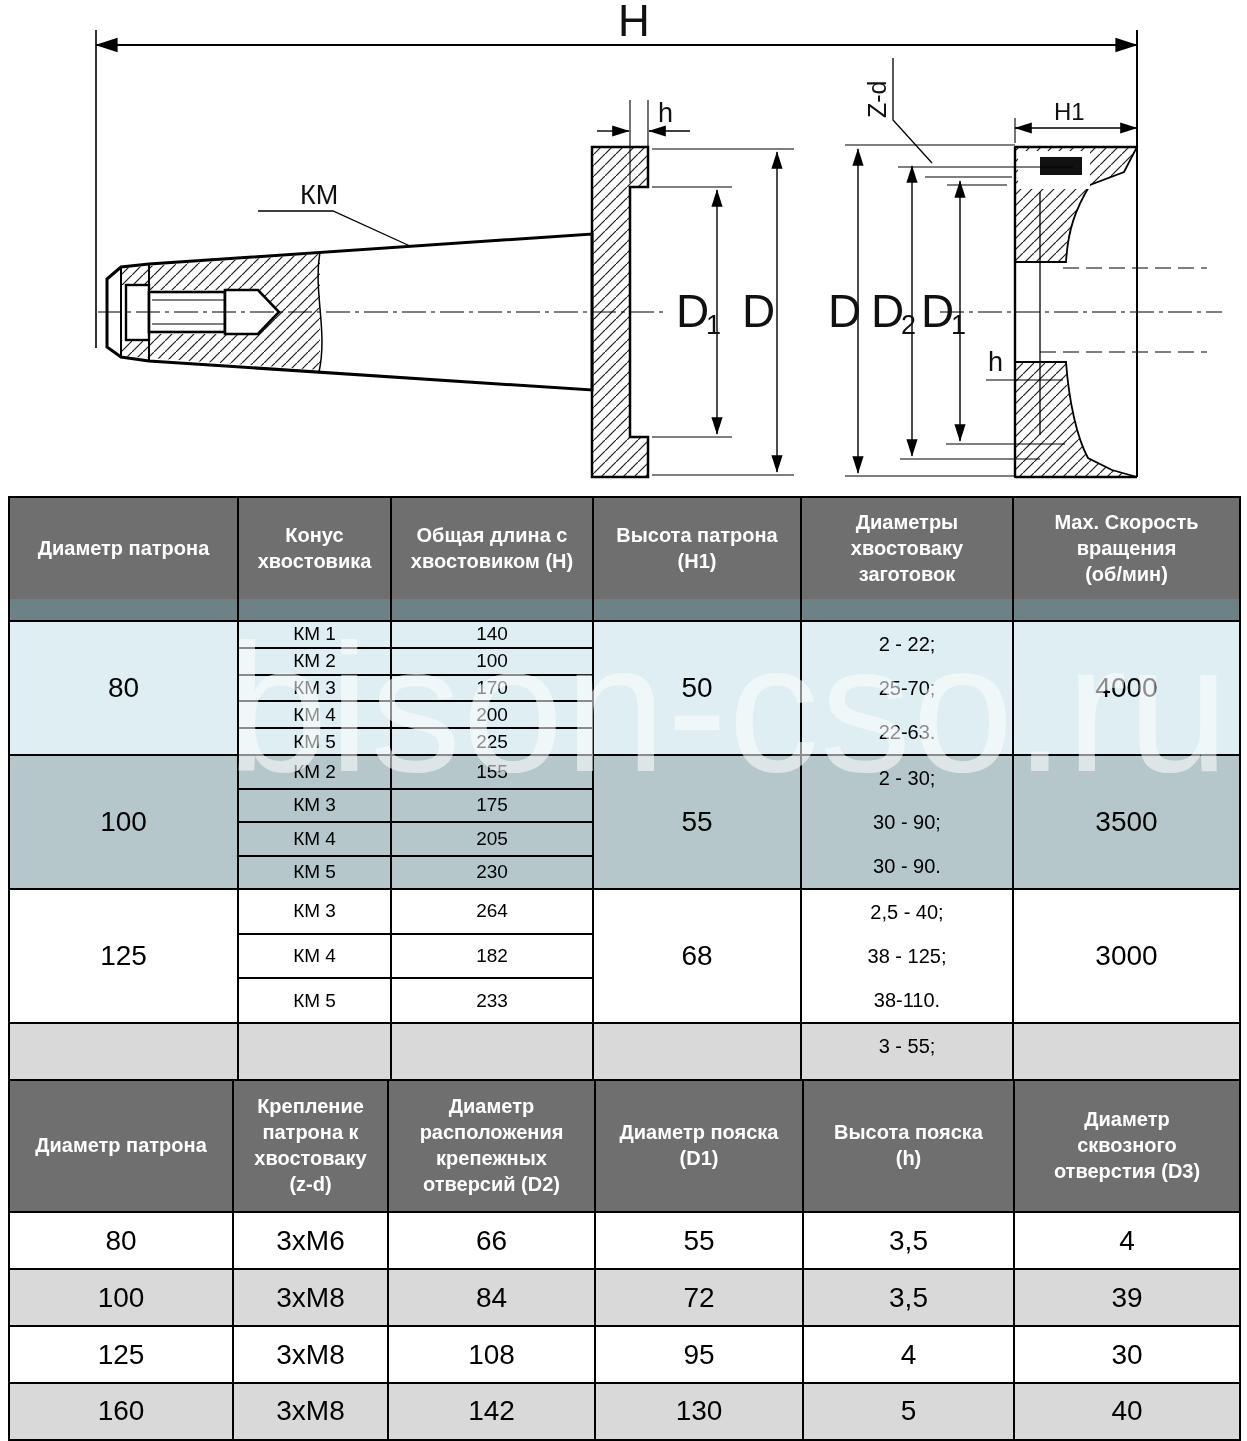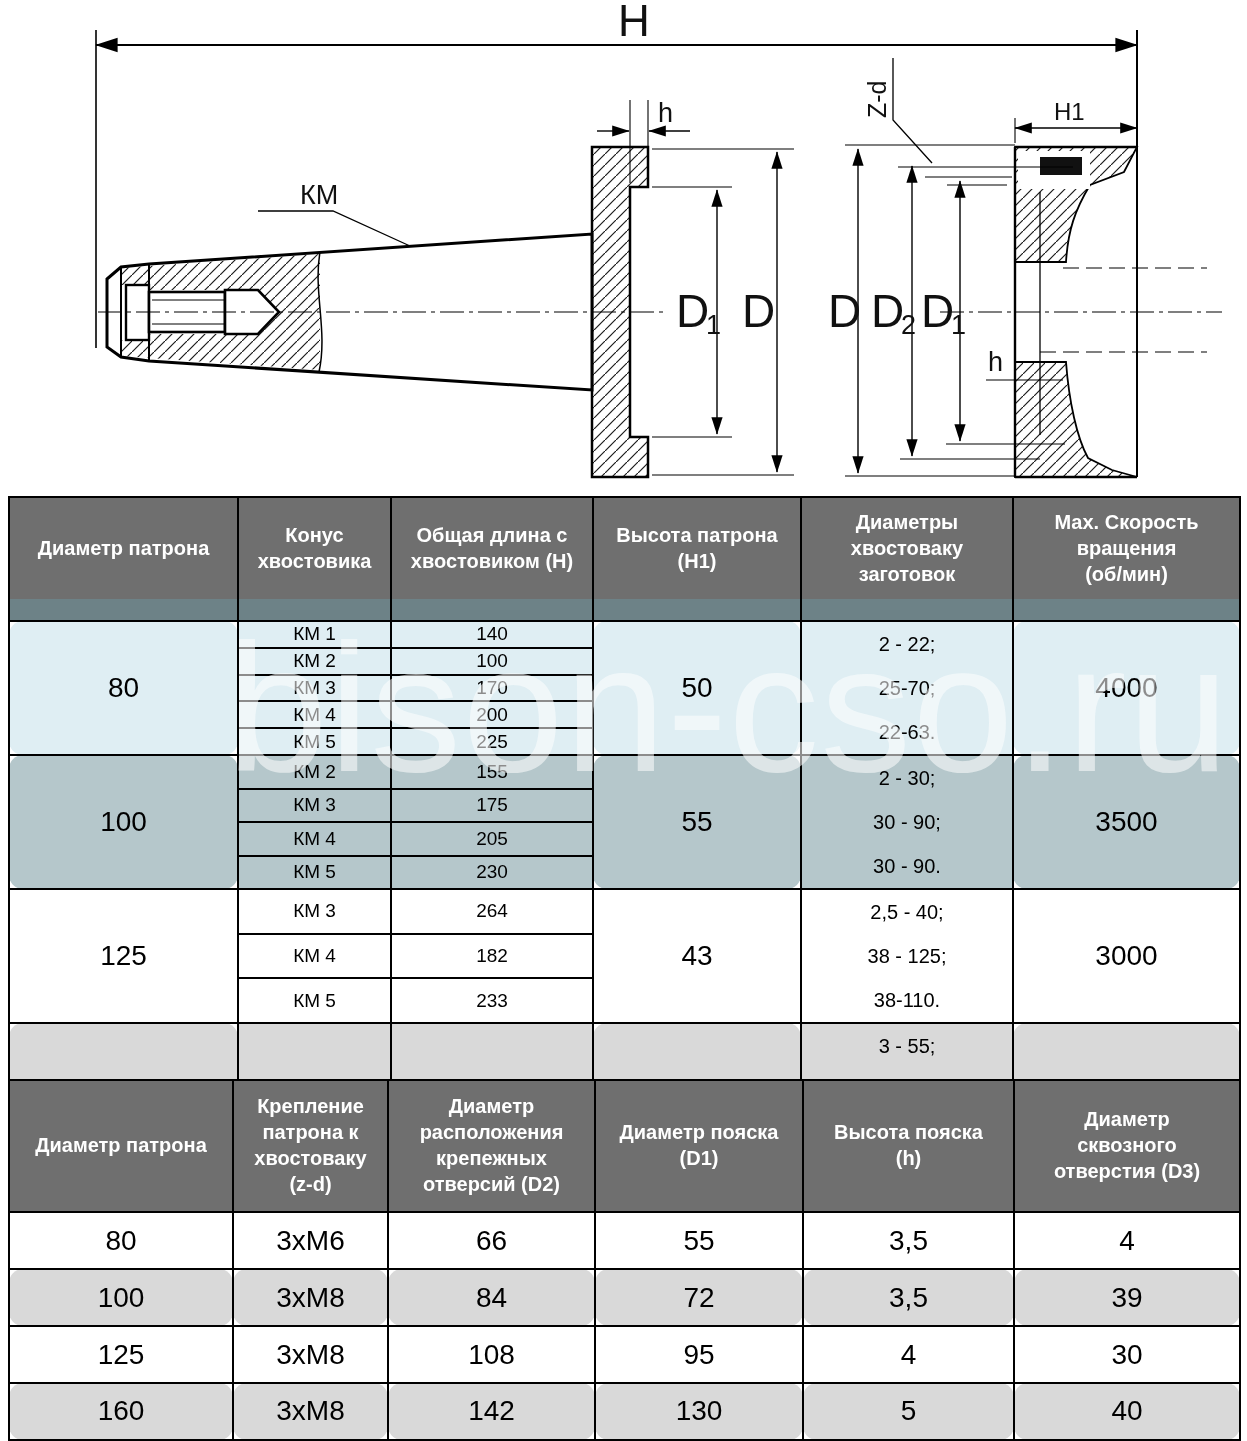--- a/index.html
+++ b/index.html
@@ -13,21 +13,21 @@
   #t2{top:1079px;}
   th{font-size:20px;font-weight:bold;color:#fff;line-height:1.3;white-space:pre-line;
      background:linear-gradient(to bottom,#6f6f6f calc(100% - 21px),#6d8287 calc(100% - 21px));
      padding-bottom:23px;}
   #t2 th{background:#6f6f6f;padding-bottom:2px;}
   #t1 thead tr{height:124px;}
   #t2 thead tr{height:132px;}
   tr.s26{height:26px;} tr.s29{height:29px;} tr.s39{height:39px;} tr.s80{height:80px;}
   #t2 tbody tr{height:57px;}
   .km{font-size:19px;}
-  .big{font-size:28px;border-radius:14px;}
+  .big{font-size:28px;}
   .rng{font-size:20px;line-height:44px;}
   td.tt{border-top-width:1px;}
   tr.last td{border-bottom-width:3px;}
   .g0{background:#dfeef3;} .g1{background:#b5c7cb;} .g2{background:#ffffff;} .g3{background:#d9d9d9;}
   #t2 tr.alt td{background:#d9d9d9;}
 
   #wm{position:absolute;left:30px;top:583px;width:1200px;height:250px;z-index:5;
       font-size:182px;line-height:250px;text-align:right;color:#ffffff;opacity:0.55;
       letter-spacing:1px;pointer-events:none;white-space:nowrap;}
 </style>
@@ -212,21 +212,21 @@
       </tr>
       <tr class="s29">
         <td class="km g1 tt">КМ 5</td>
         <td class="km g1 tt">230</td>
       </tr>
 
       <tr class="s39">
         <td class="big g2" rowspan="3">125</td>
         <td class="km g2">КМ 3</td>
         <td class="km g2">264</td>
-        <td class="big g2" rowspan="3">43</td>
+        <td class="big g2" rowspan="3">68</td>
         <td class="rng g2" rowspan="3">
           <div>2,5 - 40;</div>
           <div>38 - 125;</div>
           <div>38-110.</div>
         </td>
         <td class="big g2" rowspan="3">3000</td>
       </tr>
       <tr class="s39">
         <td class="km g2">КМ 4</td>
         <td class="km g2">182</td>

